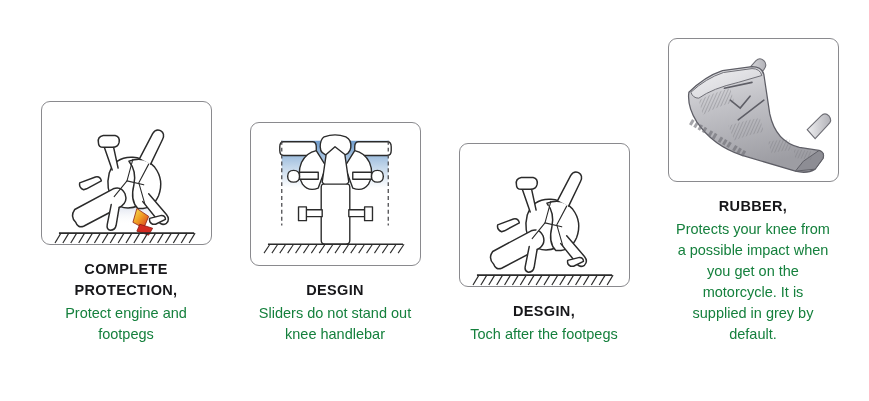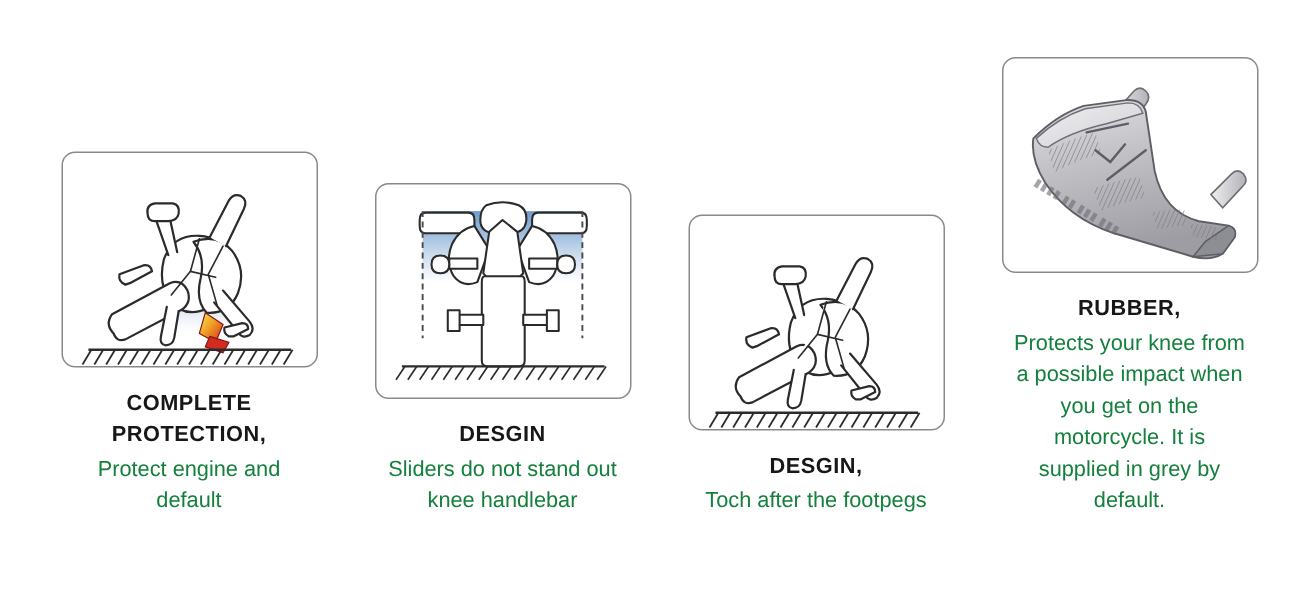--- a/index.html
+++ b/index.html
@@ -144,21 +144,21 @@
         </g>
       </svg>
     </div>
     <div class="caption">
       <p class="caption-title">
         <span>COMPLETE</span><br>
         <span>PROTECTION,</span>
       </p>
       <p class="caption-body">
         <span>Protect engine and</span><br>
-        <span>default</span>
+        <span>footpegs</span>
       </p>
     </div>
   </div>
 
   <div class="feature-col">
     <div class="illus-card">
       <svg viewBox="0 0 171 144" xmlns="http://www.w3.org/2000/svg">
         <defs>
           <linearGradient id="g2sky" x1="0" y1="0" x2="0" y2="1">
             <stop offset="0%" stop-color="#6f9ccd"></stop>

